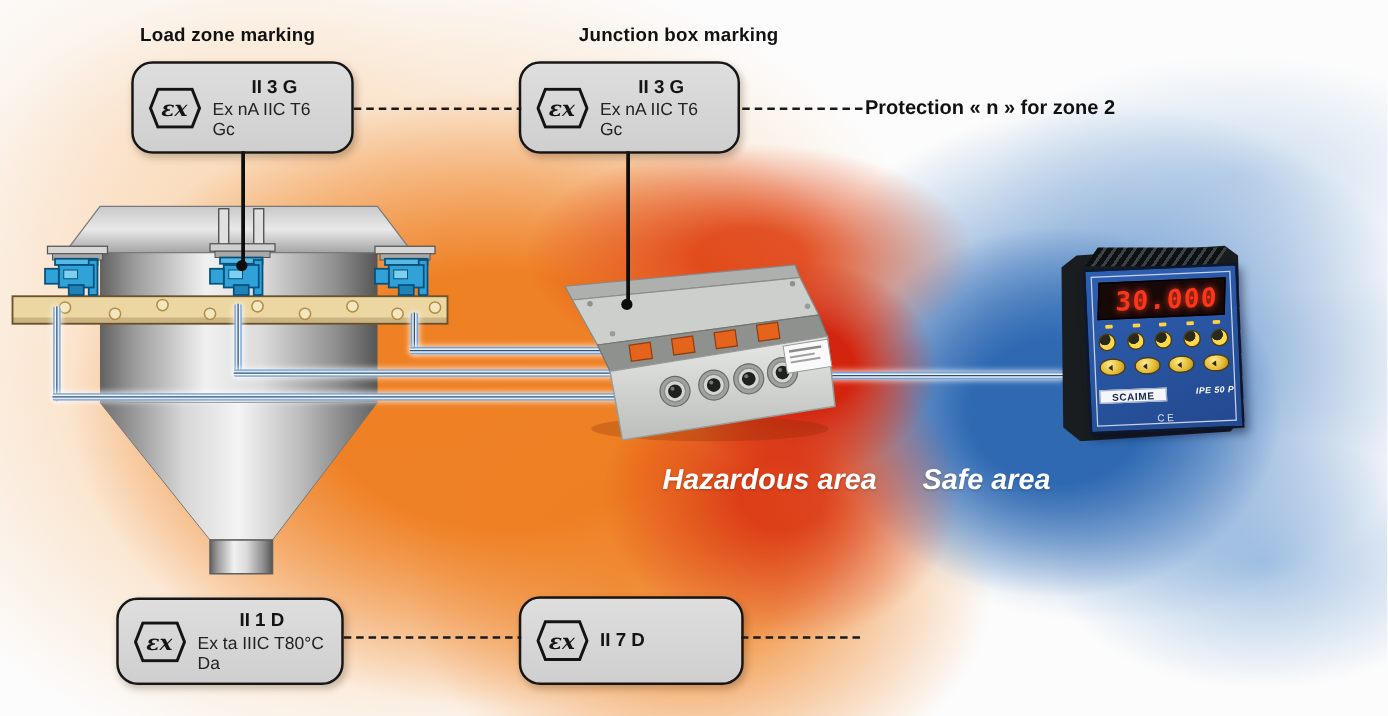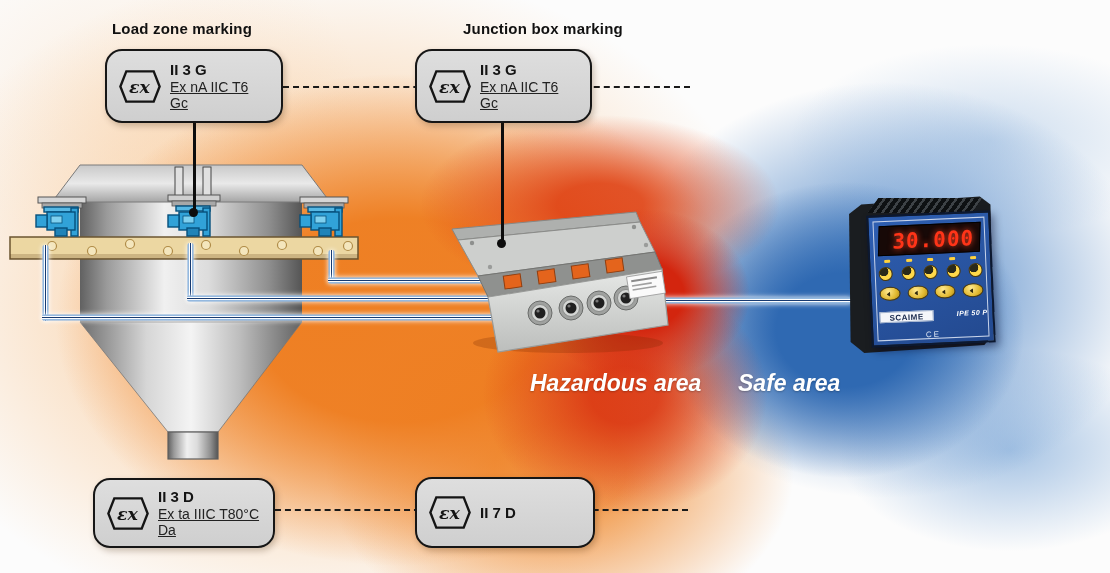--- a/index.html
+++ b/index.html
@@ -33,22 +33,22 @@
     z-index:5; display:flex; align-items:center; gap:9px; box-sizing:border-box;
     background:linear-gradient(180deg,#dedede,#cfcfcf);
     border:2px solid #161616; border-radius:17px; padding:8px 12px;
     box-shadow:2px 3px 6px rgba(60,30,0,.25);
   }
   .ex-hex{width:42px; height:33px; flex:0 0 auto;}
   .ex-hex polygon{fill:none; stroke:#141414; stroke-width:2.6;}
   .ex-hex text{font-family:"DejaVu Serif", serif; font-style:italic; font-weight:bold;
                font-size:19px; fill:#141414;}
   .mark-text{line-height:1.15;}
-  .mark-code{font-size:15px; font-weight:bold; color:#141414;}
-  .mark-detail{font-size:14px; color:#222;text-decoration:underline;}
+  .mark-code{font-size:15px; font-weight:bold; color:#141414;text-align:center;}
+  .mark-detail{font-size:14px; color:#222;}
 
   
   .dash{z-index:1; border-top:2.5px dashed #1a1a1a; height:0;}
   .pline{z-index:4; width:2.6px; background:#0d0d0d;}
   .pdot{z-index:4; width:9px; height:9px; border-radius:50%; background:#0d0d0d;}
 
   
   .cable-h{z-index:2; height:7px; border-radius:3px;
     background:linear-gradient(180deg, rgba(255,255,255,.55) 0%, #6d9fd4 16%, #ffffff 36%, #173a70 50%, #ffffff 64%, #6d9fd4 84%, rgba(255,255,255,.55) 100%);
     box-shadow:0 0 5px rgba(255,255,255,.9);}
@@ -327,32 +327,33 @@
       <div class="mark-detail">Ex nA IIC T6 Gc</div>
     </div>
   </div>
 
   <div class="abs mark-box" style="left:93px; top:478px; width:182px; height:70px;">
     <svg class="ex-hex" viewBox="0 0 46 36">
       <polygon points="8,1.5 38,1.5 44.5,18 38,34.5 8,34.5 1.5,18"></polygon>
       <text x="11" y="25">εx</text>
     </svg>
     <div class="mark-text">
-      <div class="mark-code">II 3 D</div>
+      <div class="mark-code">II 1 D</div>
       <div class="mark-detail">Ex ta IIIC T80°C Da</div>
     </div>
   </div>
 
   <div class="abs mark-box" style="left:415px; top:477px; width:180px; height:71px;">
     <svg class="ex-hex" viewBox="0 0 46 36">
       <polygon points="8,1.5 38,1.5 44.5,18 38,34.5 8,34.5 1.5,18"></polygon>
       <text x="11" y="25">εx</text>
     </svg>
     <div class="mark-text">
       <div class="mark-code">II 7 D</div>
     </div>
   </div>
 
+  <div class="abs protect" style="left:692px; top:78px;">Protection « n » for zone 2</div>
 
   <div class="abs arealabel" style="left:738px; top:370px;">Safe area</div>
   <div class="abs arealabel" style="left:530px; top:370px;">Hazardous area</div>
 
 </div>
 
 </body></html>

